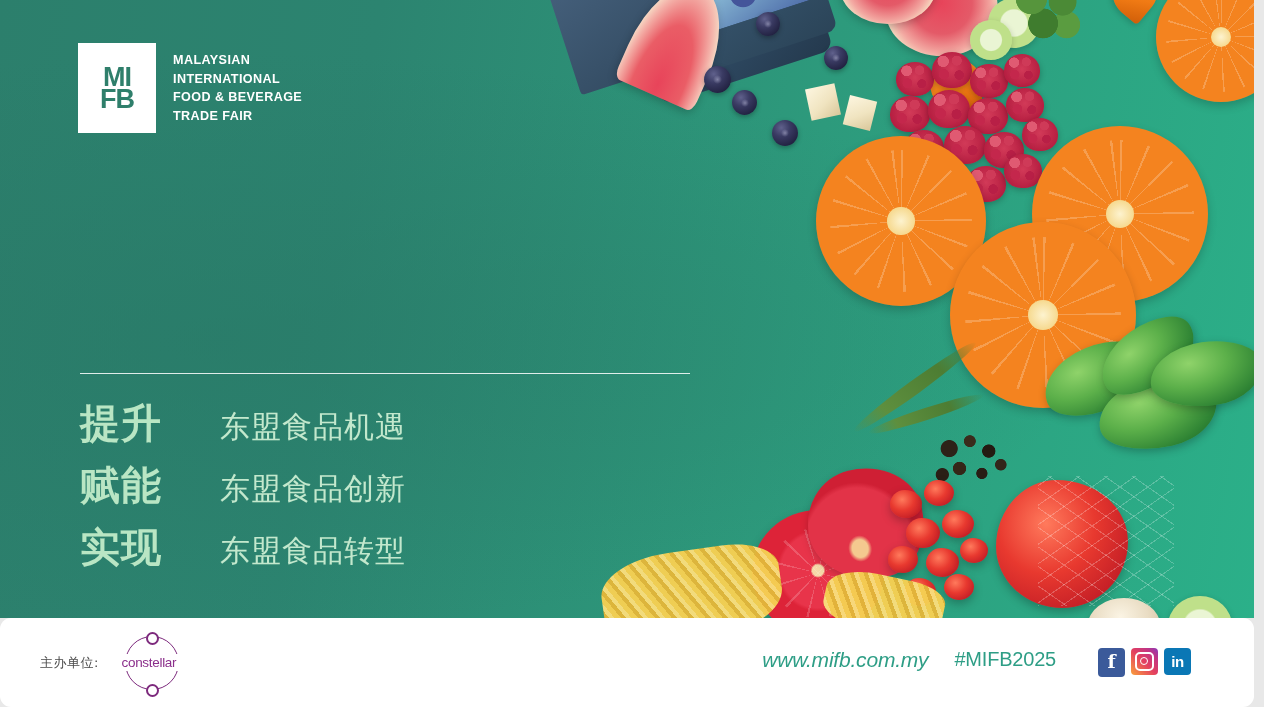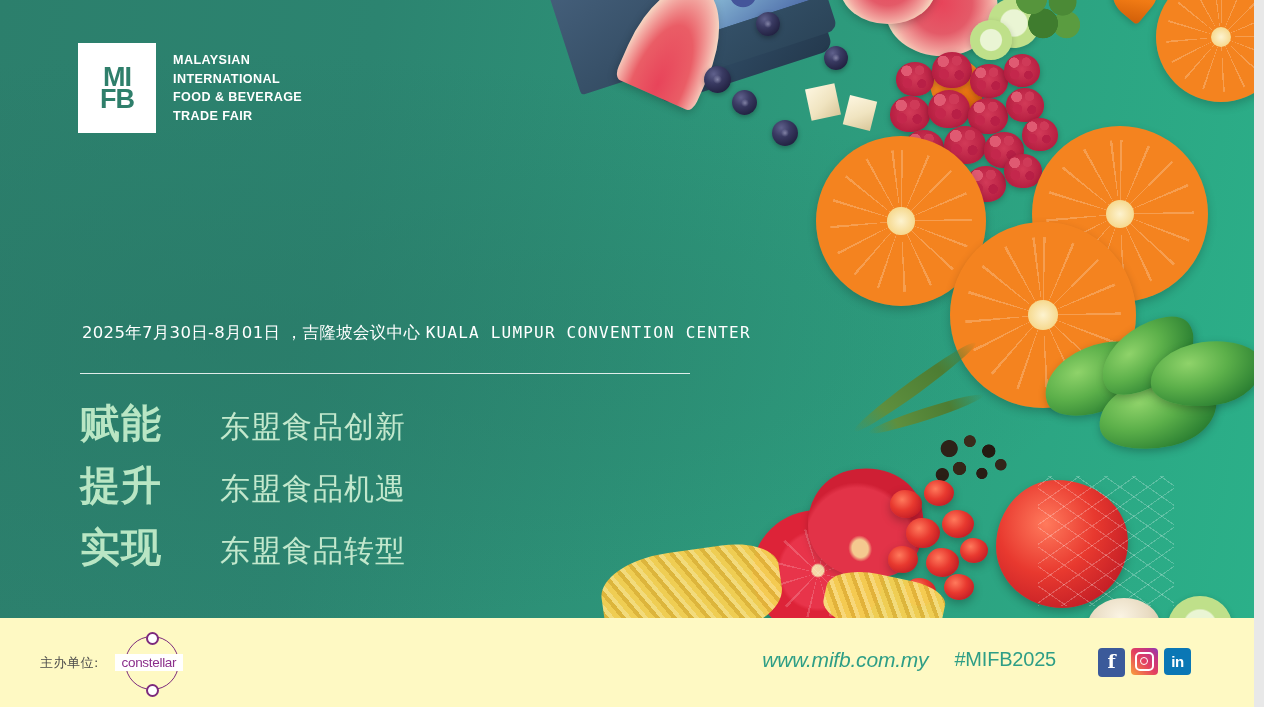--- a/index.html
+++ b/index.html
@@ -328,23 +328,24 @@
     letter-spacing: 1px;
     font-family: "DejaVu Sans", "Liberation Sans", sans-serif;
   }
 
   
   .footer {
     position: absolute;
     left: 0; top: 618px;
     width: 1254px;
     height: 89px;
-    background: #fef9c3;
+    background: #ffffff;
     display: flex;
     align-items: center;
+    border-radius: 11px;
   }
   .footer-left {
     display: flex;
     align-items: center;
     margin-left: 40px;
   }
   .organiser-label {
     color: #4a4a4a;
     font-size: 13px;
     letter-spacing: 0.5px;
@@ -553,32 +554,31 @@
       <div class="logo-text">
         <div>MALAYSIAN</div>
         <div>INTERNATIONAL</div>
         <div>FOOD &amp; BEVERAGE</div>
         <div>TRADE FAIR</div>
       </div>
     </div>
 
 
 
-    <div class="dateline"><span>2025年7月30日-8月01日 ，吉隆坡会议中心</span> <span class="venue">KUALA LUMPUR CONVENTION CENTER</span></div>
 
     <div class="divider"></div>
 
     <div class="slogans">
+      <div class="slogan-row">
+        <div class="slogan-key">提升</div>
+        <div class="slogan-val">东盟食品机遇</div>
+      </div>
       <div class="slogan-row">
         <div class="slogan-key">赋能</div>
         <div class="slogan-val">东盟食品创新</div>
-      </div>
-      <div class="slogan-row">
-        <div class="slogan-key">提升</div>
-        <div class="slogan-val">东盟食品机遇</div>
       </div>
       <div class="slogan-row">
         <div class="slogan-key">实现</div>
         <div class="slogan-val">东盟食品转型</div>
       </div>
     </div>
   </div>
 
   <div class="footer">
     <div class="footer-left">

